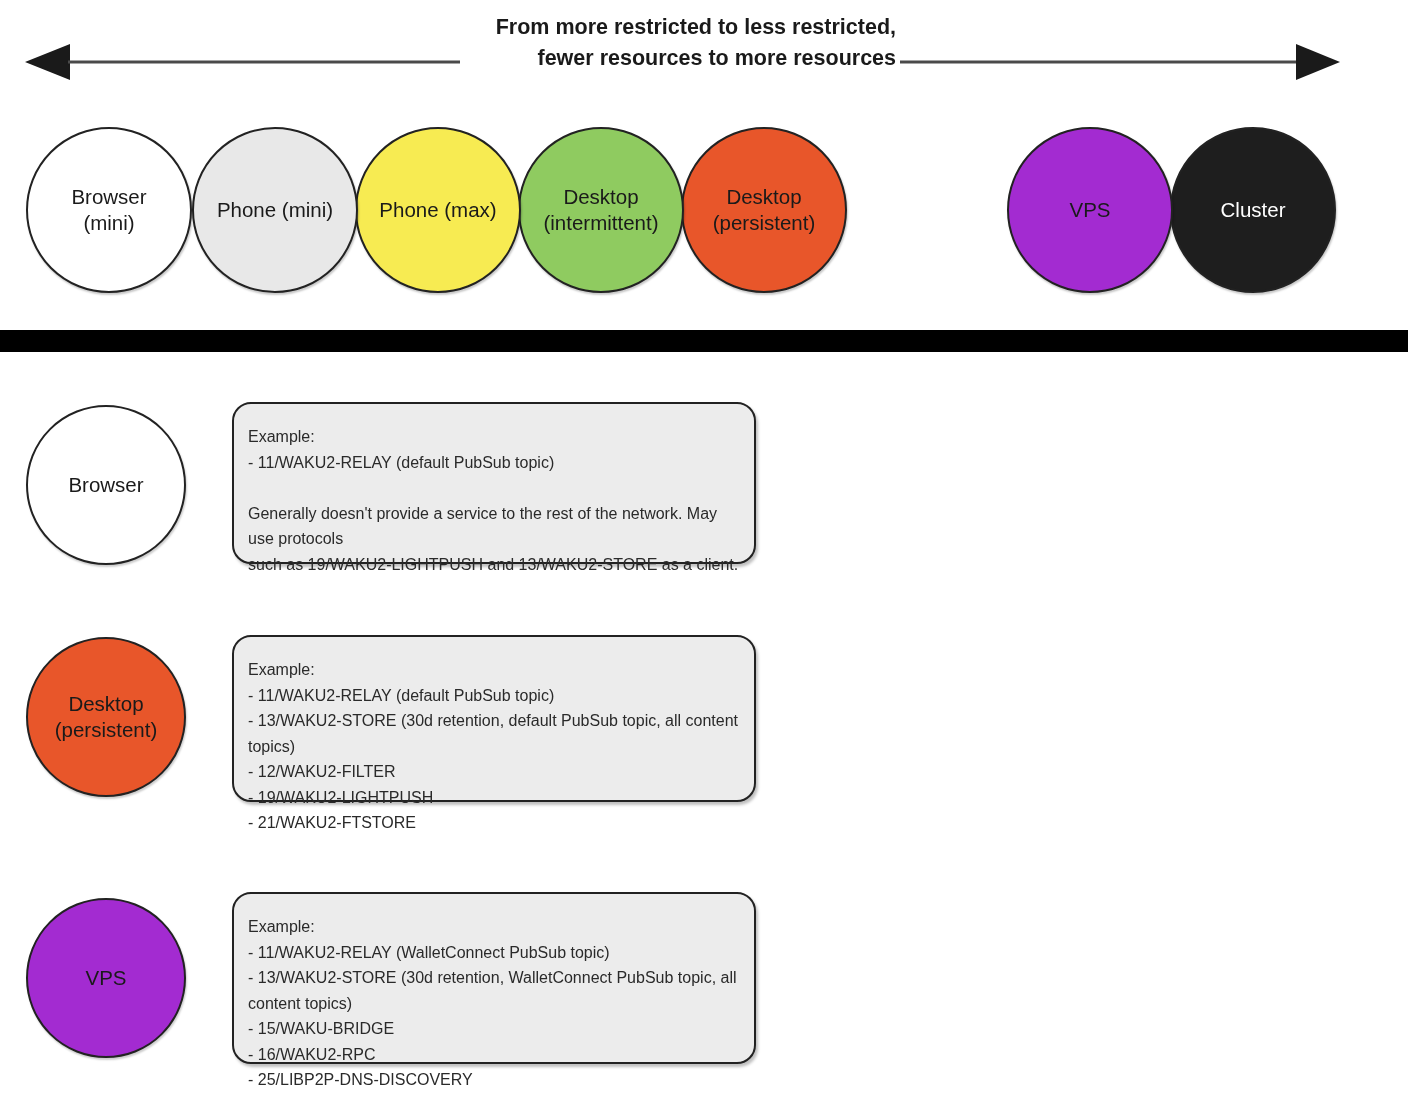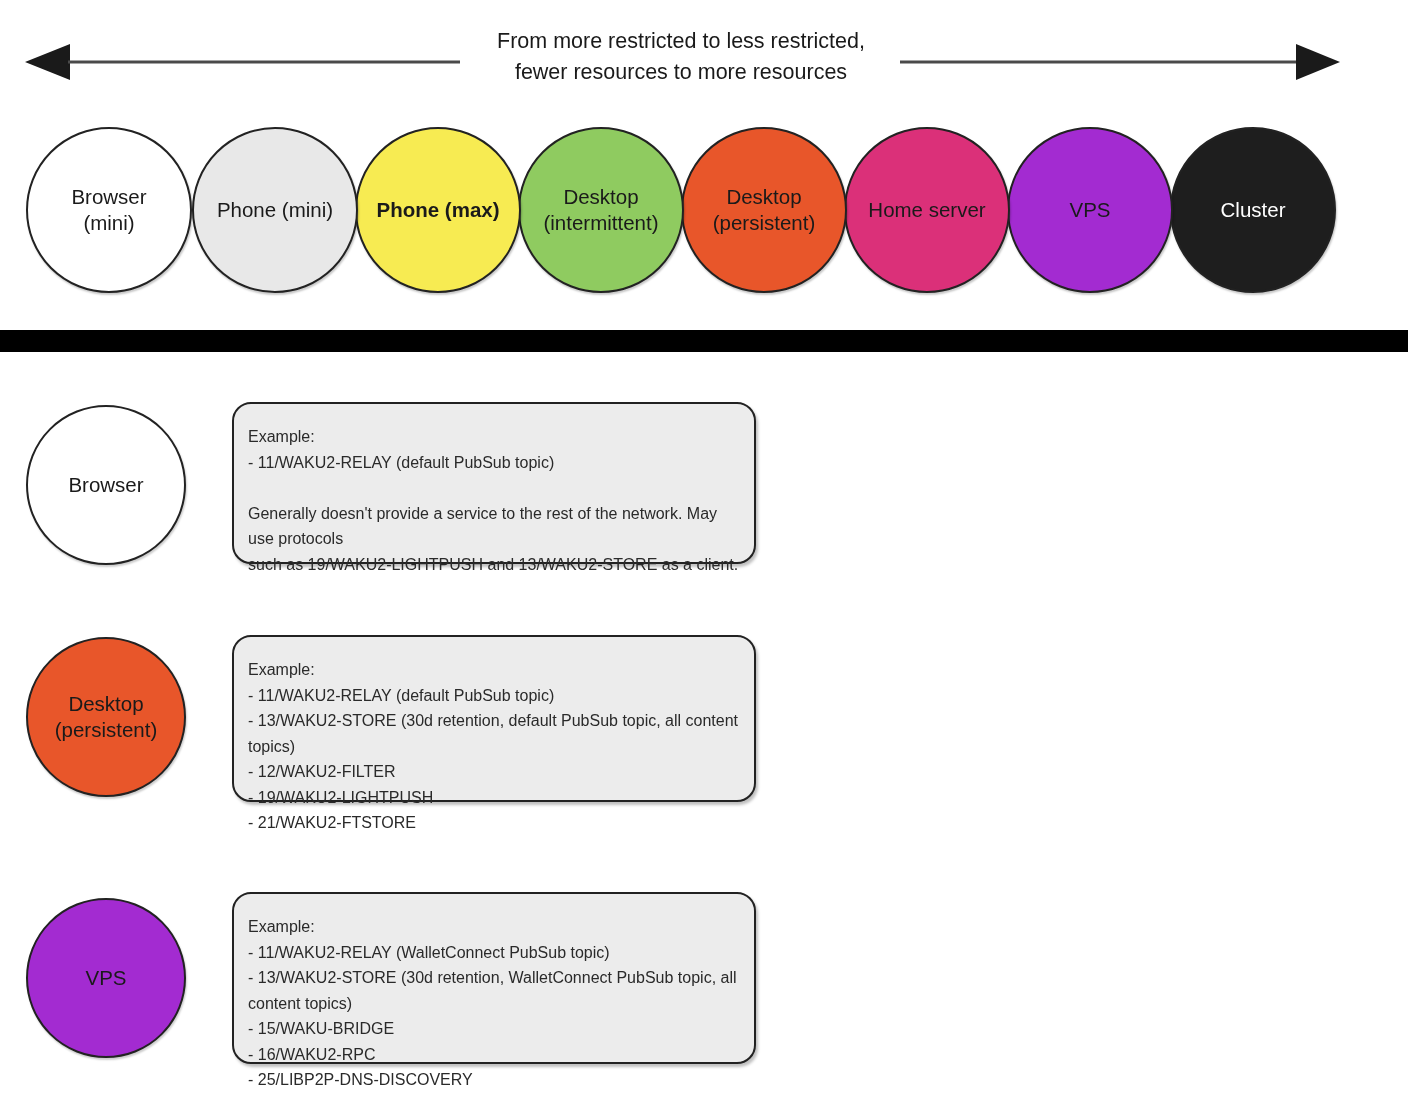--- a/index.html
+++ b/index.html
@@ -27,27 +27,28 @@
   
   #axis-arrow {
     position: absolute;
     left: 0; top: 18px;
     width: 1408px;
     height: 90px;
   }
   #axis-caption {
     position: absolute;
     left: 466px;
-    top: 26px;
+    top: 12px;
     width: 430px;
-    text-align: center;
+    text-align: right;
     font-size: 21.5px;
     line-height: 31px;
     color: #1a1a1a;
     white-space: pre-line;
+    font-weight: bold;
   }
 
   
   #spectrum-row {
     position: absolute;
     left: 0;
     top: 127px;
     width: 1408px;
     height: 170px;
   }
@@ -142,26 +143,25 @@
     <polygon points="1340,44 1296,26 1296,62" fill="#1a1a1a"></polygon>
   </svg>
 
   <div id="axis-caption">From more restricted to less restricted,
 fewer resources to more resources</div>
 
   <div id="spectrum-row">
       <div class="spectrum-node" style="left: 26px; background: rgb(255, 255, 255); color: rgb(26, 26, 26); z-index: 20;"><span>Browser
 (mini)</span></div>
       <div class="spectrum-node" style="left: 192px; background: rgb(232, 232, 232); color: rgb(26, 26, 26); z-index: 19;"><span>Phone (mini)</span></div>
-      <div class="spectrum-node" style="left: 355px; background: rgb(247, 235, 82); color: rgb(26, 26, 26); z-index: 18; font-weight: bold;"><span>Phone (max)</span></div>
+      <div class="spectrum-node" style="left: 355px; background: rgb(247, 235, 82); color: rgb(26, 26, 26); z-index: 18;"><span>Phone (max)</span></div>
       <div class="spectrum-node" style="left: 518px; background: rgb(143, 203, 96); color: rgb(26, 26, 26); z-index: 17;"><span>Desktop
 (intermittent)</span></div>
       <div class="spectrum-node" style="left: 681px; background: rgb(232, 86, 42); color: rgb(26, 26, 26); z-index: 16;"><span>Desktop
 (persistent)</span></div>
-      <div class="spectrum-node" style="left: 844px; background: rgb(219, 48, 121); color: rgb(26, 26, 26); z-index: 15;"><span>Home server</span></div>
       <div class="spectrum-node" style="left: 1007px; background: rgb(163, 43, 209); color: rgb(26, 26, 26); z-index: 14;"><span>VPS</span></div>
       <div class="spectrum-node" style="left: 1170px; background: rgb(30, 30, 30); color: rgb(255, 255, 255); z-index: 13; text-align: right;"><span>Cluster</span></div>
     </div>
 </div>
 
 <div id="section-divider"></div>
 
 <div id="detail-section">
     <div class="detail-row" style="top: 0px;">
       <div class="detail-node" style="top: 53px; background: rgb(255, 255, 255); color: rgb(26, 26, 26);"><span>Browser</span></div>

